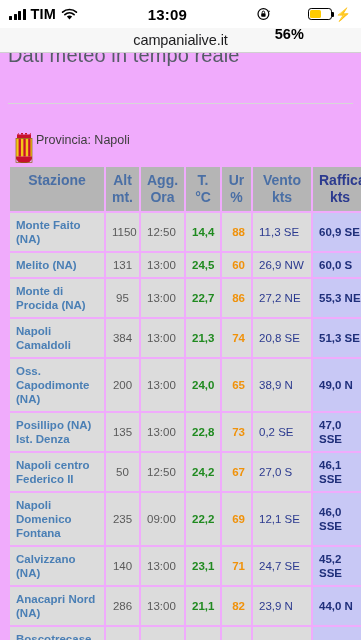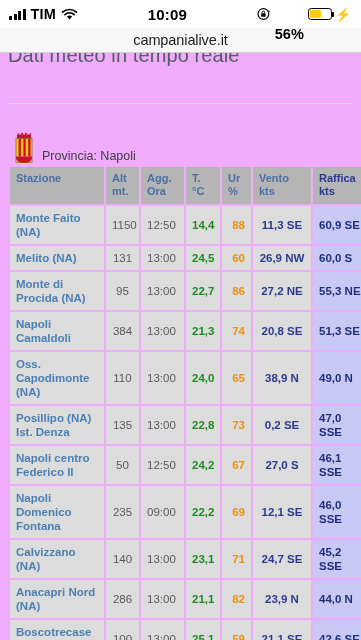--- a/index.html
+++ b/index.html
@@ -62,21 +62,21 @@
     font-size:20px;color:#555c66;letter-spacing:0.1px;
     white-space:nowrap;
   }
   .hr{
     position:absolute;top:50px;left:8px;right:8px;
     height:1px;background:#d7d7d7;
   }
 
   .prov-row{
     position:absolute;top:80px;left:14px;
-    display:flex;align-items:flex-end;gap:8px;
+    display:flex;align-items:flex-start;gap:2px;
   }
   .crest{
     width:20px;height:30px;position:relative;flex:0 0 auto;
   }
   .prov-label{font-size:12.5px;color:#3d3d3d;}
 
   
   .tbl{
     position:absolute;top:112px;left:8px;
     width:345px;
@@ -89,41 +89,42 @@
     padding:5px 6px;
     font-size:11.5px;
     vertical-align:middle;
     line-height:1.22;
     text-align:left;
   }
   .tbl th{
     background:#b5b5b5;
     color:#4a6fa5;
     font-weight:bold;
-    font-size:11px;
+    font-size:14px;
     padding:5px 6px;
     height:30px;
     vertical-align:top;
+    text-align:center;
   }
   th.raffica-h{ background:#b5b5b5; color:#2b3a8f; }
 
   col.c-staz{width:94px;}
   col.c-alt {width:33px;}
   col.c-agg {width:43px;}
   col.c-temp{width:34px;}
   col.c-ur  {width:29px;}
   col.c-vento{width:58px;}
   col.c-raff{width:54px;}
 
   td.staz   { color:#4a7fb5; font-weight:bold; }
   td.alt    { color:#5a5a5a; text-align:center; font-weight:normal;}
   td.agg    { color:#5a5a5a; text-align:left; }
   td.temp   { color:#1f8a1f; font-weight:bold; text-align:left;}
   td.ur     { color:#f0920a; font-weight:bold; text-align:right;}
-  td.vento  { color:#2b3a8f; font-weight:bold;text-align:center; }
+  td.vento  { color:#2b3a8f; font-weight:normal; }
   td.raff   { color:#1f2f7a; font-weight:bold; background:#c8c8f5; }
 
   .hdr-l1{display:block;}
   .hdr-l2{display:block;}
 </style>
 </head>
 <body>
 
 <div class="statusbar">
   <div class="sb-left">
@@ -134,21 +135,21 @@
         <i></i>
       </span>
     <span class="carrier">TIM</span>
     <svg width="17" height="13" viewBox="0 0 17 13">
       <path d="M8.5 11.6 L5.9 8.6 a4 4 0 0 1 5.2 0 Z" fill="#000"></path>
       <path d="M3.9 6.6 a7 7 0 0 1 9.2 0" stroke="#000" stroke-width="1.7" fill="none" stroke-linecap="round"></path>
       <path d="M1.6 4.1 a10.4 10.4 0 0 1 13.8 0" stroke="#000" stroke-width="1.7" fill="none" stroke-linecap="round"></path>
     </svg>
   </div>
   <div class="sb-center">
-    <span class="clock">10:09</span>
+    <span class="clock">13:09</span>
   </div>
   <div class="sb-right">
     <svg width="14" height="14" viewBox="0 0 14 14">
       <circle cx="6.4" cy="7" r="5.4" stroke="#000" stroke-width="1.2" fill="none"></circle>
       <rect x="4.2" y="6.3" width="4.4" height="3.4" rx="0.7" fill="#000"></rect>
       <path d="M5.2 6.3 v-1 a1.2 1.2 0 0 1 2.4 0 v1" stroke="#000" stroke-width="0.95" fill="none"></path>
       <path d="M11.4 3.4 l1.8 0.6 -1.3 1.3" fill="#000"></path>
     </svg>
     <span class="pct">56%</span>
     <span class="batt">
@@ -256,21 +257,21 @@
           <td class="staz">Napoli Camaldoli</td>
           <td class="alt">384</td>
           <td class="agg">13:00</td>
           <td class="temp">21,3</td>
           <td class="ur">74</td>
           <td class="vento">20,8 SE</td>
           <td class="raff">51,3 SE</td>
         </tr>
         <tr>
           <td class="staz">Oss. Capodimonte (NA)</td>
-          <td class="alt">110</td>
+          <td class="alt">200</td>
           <td class="agg">13:00</td>
           <td class="temp">24,0</td>
           <td class="ur">65</td>
           <td class="vento">38,9 N</td>
           <td class="raff">49,0 N</td>
         </tr>
         <tr>
           <td class="staz">Posillipo (NA) Ist. Denza</td>
           <td class="alt">135</td>
           <td class="agg">13:00</td>

